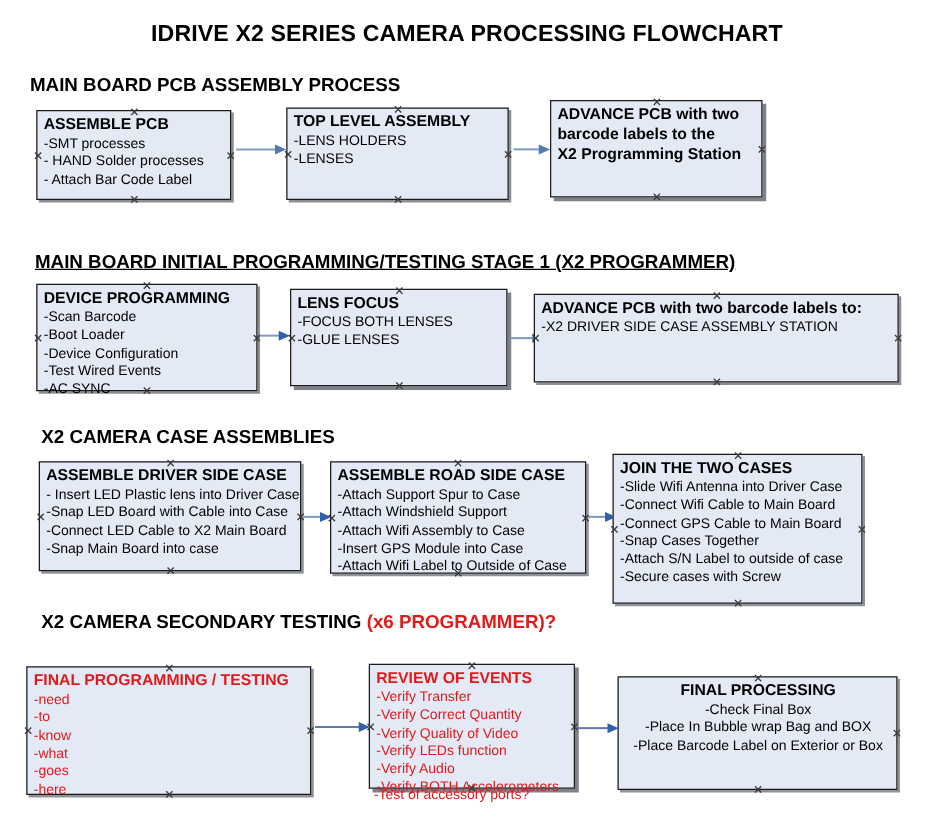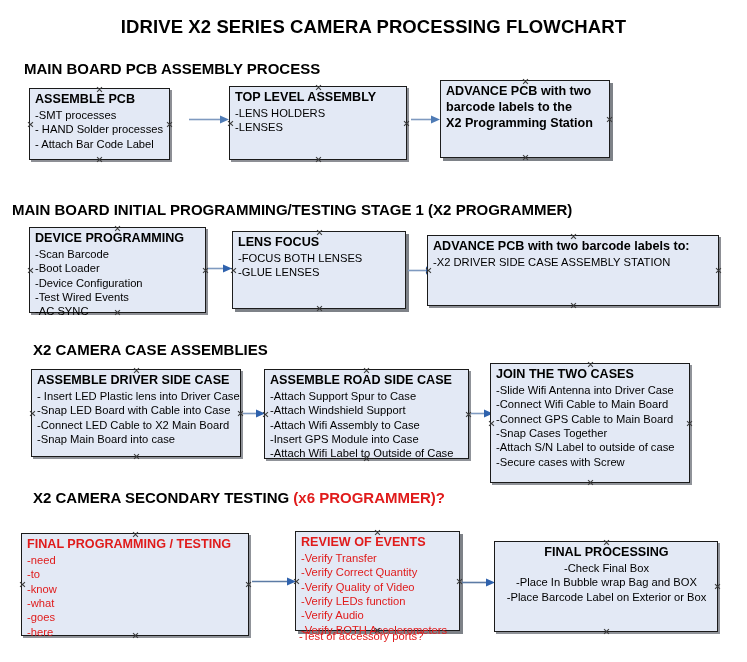--- a/index.html
+++ b/index.html
@@ -108,21 +108,21 @@
 <body>
 
 <div id="canvas">
 
   <div class="doc-title">IDRIVE X2  SERIES CAMERA PROCESSING FLOWCHART</div>
 
   <div class="section-heading" style="left:24px; top:60px;">
     <span>MAIN BOARD PCB ASSEMBLY PROCESS</span>
   </div>
 
-  <div class="node" style="left:29px; top:88px; width:141px; height:72px;">
+  <div class="node" style="left:29px; top:88px; width:156px; height:72px;">
     <div class="node-title">ASSEMBLE PCB</div>
     <div class="node-line">-SMT processes</div>
     <div class="node-line">- HAND Solder processes</div>
     <div class="node-line">- Attach Bar Code Label</div>
     <span class="handle" style="left:50%; top:0;"></span>
     <span class="handle" style="left:50%; top:100%;"></span>
     <span class="handle" style="left:0; top:50%;"></span>
     <span class="handle" style="left:100%; top:50%;"></span>
   </div>
 
@@ -152,21 +152,21 @@
 
   <div class="node shadow-gray" style="left:440px; top:80px; width:170px; height:78px;">
     <div class="node-title">ADVANCE PCB with two</div>
     <div class="node-title">barcode labels to the</div>
     <div class="node-title"> X2 Programming Station</div>
     <span class="handle" style="left:50%; top:0;"></span>
     <span class="handle" style="left:50%; top:100%;"></span>
     <span class="handle" style="left:100%; top:50%;"></span>
   </div>
 
-  <div class="section-heading" style="left:12px; top:201px;">
+  <div class="section-heading" style="left:28px; top:201px;text-decoration:underline;">
     <span>MAIN BOARD INITIAL PROGRAMMING/TESTING STAGE 1 (X2 PROGRAMMER)</span>
   </div>
 
   <div class="node" style="left:29px; top:227px; width:177px; height:86px;">
     <div class="node-title">DEVICE PROGRAMMING</div>
     <div class="node-line">-Scan Barcode</div>
     <div class="node-line">-Boot Loader</div>
     <div class="node-line">-Device Configuration</div>
     <div class="node-line">-Test Wired Events</div>
     <div class="node-line">-AC SYNC</div>

